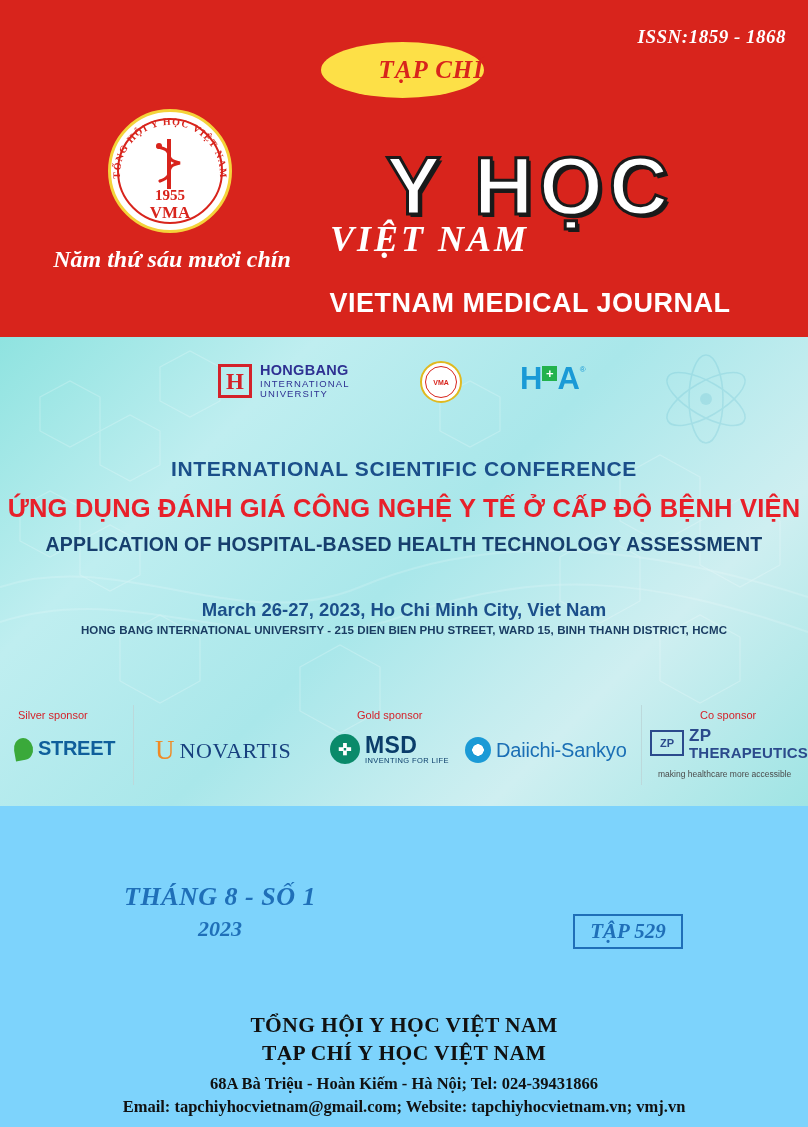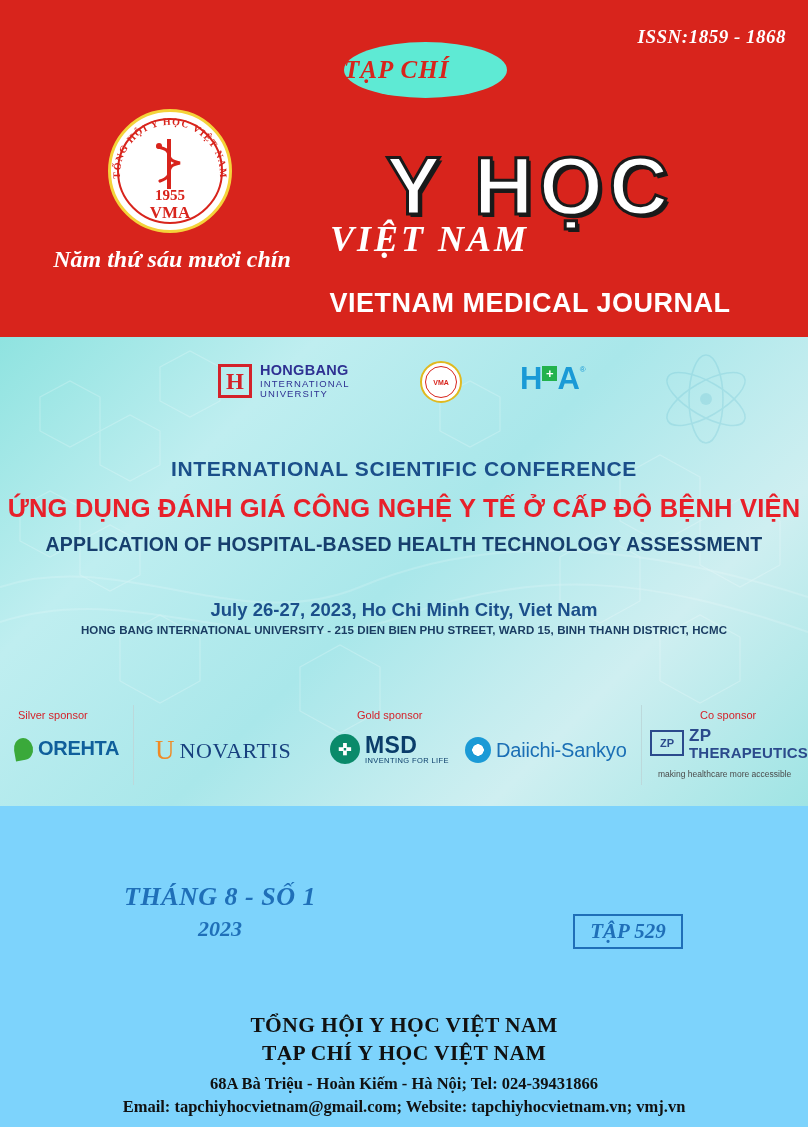--- a/index.html
+++ b/index.html
@@ -16,25 +16,25 @@
     position: absolute; left: 0; top: 0; width: 808px; height: 337px;
     background: #d8241c;
   }
   .issn {
     position: absolute; right: 22px; top: 26px;
     font-family: "Liberation Serif", serif;
     font-weight: bold; font-style: italic;
     font-size: 19px; color: #ffffff; letter-spacing: 0.5px;
   }
   .tapchi-oval {
-    position: absolute; left: 344px; top: 42px;
+    position: absolute; left: 321px; top: 42px;
     width: 163px; height: 56px;
     border-radius: 50%;
-    background: #5eead4;
-    display: flex; align-items: center; justify-content: flex-start;
+    background: #fde047;
+    display: flex; align-items: center; justify-content: flex-end;
   }
   .tapchi-oval span {
     font-family: "Liberation Serif", serif;
     font-weight: bold; font-style: italic;
     font-size: 25px; color: #d8241c; letter-spacing: 1px;
   }
   .yhoc {
     position: absolute; left: 330px; top: 104px; width: 400px;
     text-align: center;
     font-family: "Liberation Sans", sans-serif;
@@ -345,34 +345,34 @@
         <span class="h">H</span>
         <span class="plus">+</span>
         <span class="a">A</span>
         <span class="reg">®</span>
       </div>
     </div>
 
     <div class="conf-title-en">INTERNATIONAL SCIENTIFIC CONFERENCE</div>
     <div class="conf-title-vi">ỨNG DỤNG ĐÁNH GIÁ CÔNG NGHỆ Y TẾ Ở  CẤP ĐỘ BỆNH VIỆN</div>
     <div class="conf-sub-en">APPLICATION OF HOSPITAL-BASED HEALTH TECHNOLOGY ASSESSMENT</div>
-    <div class="conf-date">July 26-27, 2023, Ho Chi Minh City, Viet Nam</div>
+    <div class="conf-date">March 26-27, 2023, Ho Chi Minh City, Viet Nam</div>
     <div class="conf-venue">HONG BANG INTERNATIONAL UNIVERSITY - 215 DIEN BIEN PHU STREET, WARD 15, BINH THANH DISTRICT, HCMC</div>
 
     <div class="sponsor-row">
       <div class="sp-label" style="left:18px; top:4px;">Silver sponsor</div>
       <div class="sp-label" style="left:357px; top:4px;">Gold sponsor</div>
       <div class="sp-label" style="left:700px; top:4px;">Co sponsor</div>
 
       <div class="sp-div" style="left:133px;"></div>
       <div class="sp-div" style="left:641px;"></div>
 
       <div class="sp-item orehta">
         <div class="leaf"></div>
-        <div class="txt">OREHTA</div>
+        <div class="txt">STREET</div>
       </div>
 
       <div class="sp-item novartis">
         <div class="mark">U</div>
         <div class="txt">NOVARTIS</div>
       </div>
 
       <div class="sp-item msd">
         <div class="mark">✜</div>
         <div class="txt">

